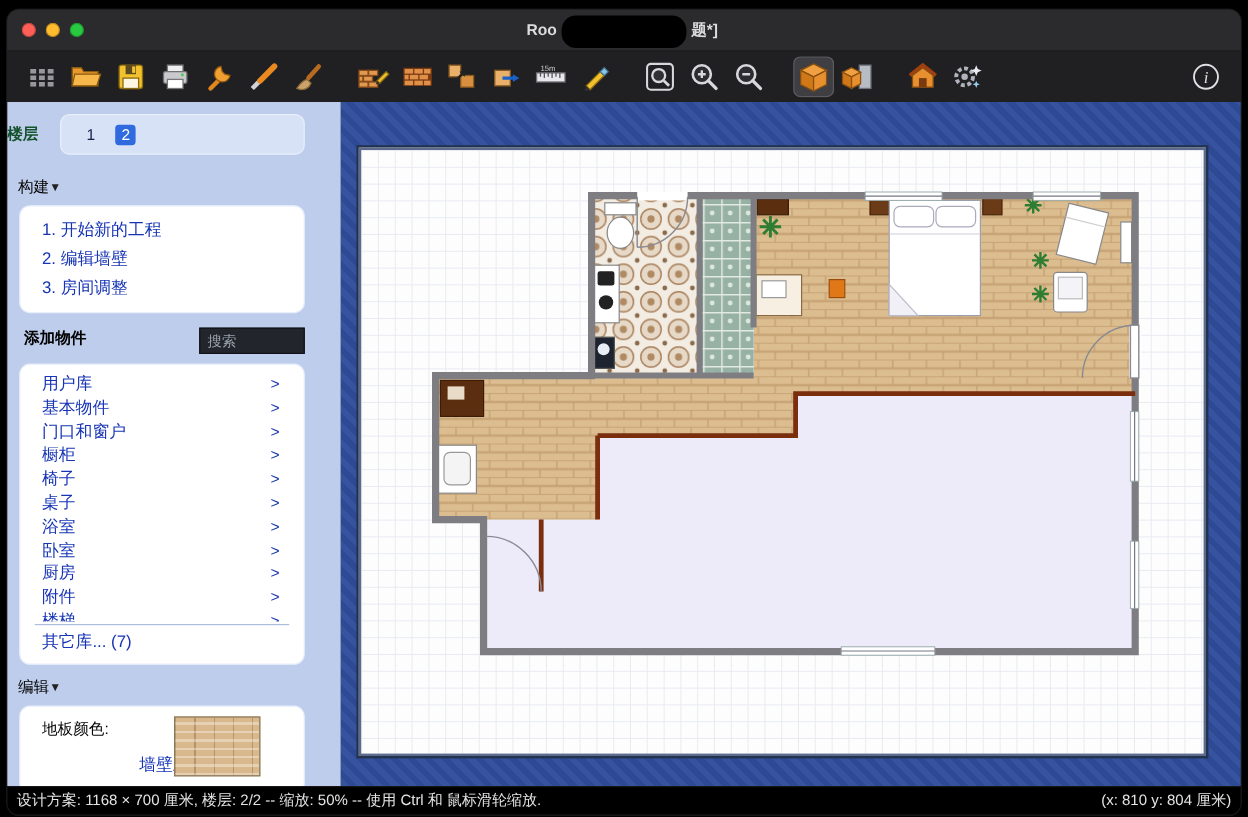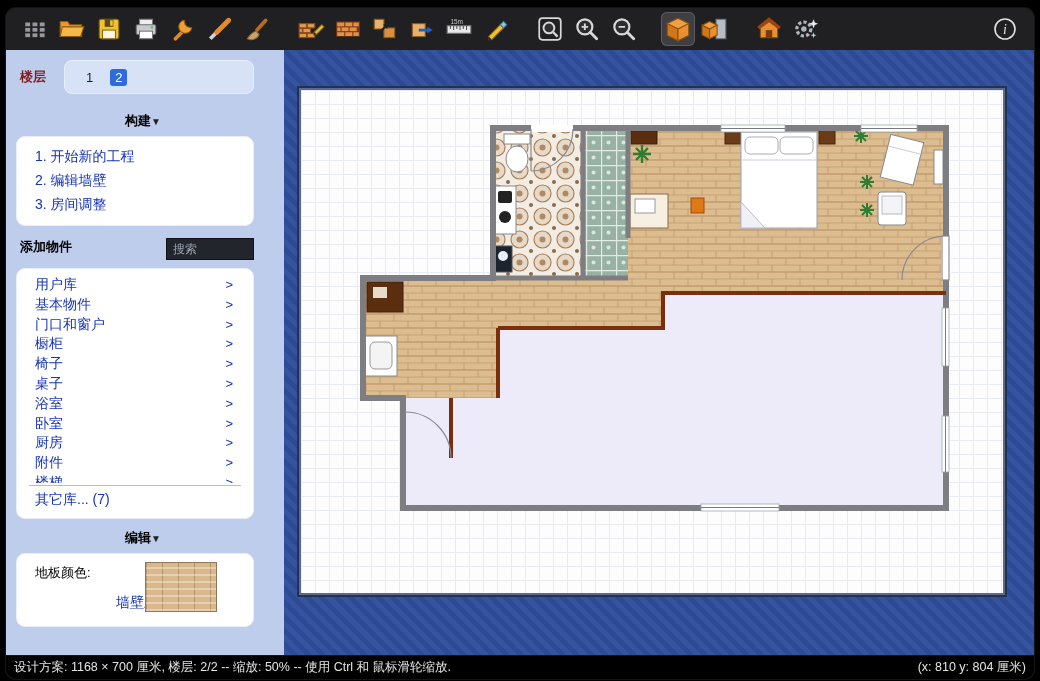--- a/index.html
+++ b/index.html
@@ -21,27 +21,27 @@
   .tb-group{display:flex;gap:3px;margin-right:20px;}
   .tb-btn{width:34px;height:34px;border:none;background:transparent;border-radius:6px;display:flex;
     align-items:center;justify-content:center;padding:0;cursor:default;}
   .tb-btn span{display:flex;align-items:center;justify-content:center;}
   .tb-btn.selected{background:#3f3f43;box-shadow:inset 0 0 0 1px #5c5c60;}
   .tb-spacer{flex:1;}
   
   .main{display:flex;flex:1;min-height:0;}
   .sidebar{width:278px;flex:none;background:#bfcdec;padding-top:10px;position:relative;overflow:hidden;}
   .floor-row{display:flex;align-items:center;margin-bottom:12px;}
-  .side-label{width:44px;padding-left:14px;font-size:13px;font-weight:bold;color:#7f1d1d;flex:none;}
+  .side-label{width:44px;font-size:13px;font-weight:bold;color:#14532d;flex:none;}
   .floor-panel{flex:1;margin-right:30px;background:#d7e2f7;border:1px solid #e8effc;border-radius:8px;
     height:32px;display:flex;align-items:center;padding-left:16px;gap:12px;}
   .floor-tab{font-size:13px;color:#10224a;padding:1px 5px;}
   .floor-tab.active{background:#2f6bdf;color:#fff;border-radius:3px;}
-  .section-header{display:flex;justify-content:center;align-items:center;
-    padding:6px 36px 6px 32px;font-size:13px;font-weight:bold;color:#000;}
+  .section-header{display:flex;justify-content:flex-start;align-items:center;
+    padding:6px 36px 6px 9px;font-size:13px;font-weight:normal;color:#000;}
   .tri{font-size:10px;color:#222;}
   .panel{background:#ffffff;border:1px solid #e8effc;border-radius:9px;margin:0 30px 4px 10px;}
   .build-panel{padding:8px 0;}
   .build-step{color:#1634b4;font-size:14px;font-weight:500;padding:3px 0 3px 18px;}
   .addobj-row{display:flex;justify-content:space-between;padding:8px 30px 8px 14px;}
   .addobj-label{font-size:13px;font-weight:bold;color:#000;}
   .search-input{width:74px;background:#22262c;border:1px solid #101216;color:#fef9c3;font-size:12px;
     padding:2px 6px;height:16px;font-family:inherit;}
   .search-input::placeholder{color:#9aa2ac;}
   .cat-panel{padding:6px 0 4px;}
@@ -69,20 +69,30 @@
   .sheet svg{position:absolute;left:0;top:0;}
   
   .statusbar{height:23px;background:#000000;border-top:1px solid #161618;display:flex;flex:none;
     justify-content:space-between;align-items:center;padding:0 8px;color:#e4e4e6;font-size:12.5px;}
 </style>
 </head>
 <body>
 
 <div class="window">
 
+  <div class="titlebar">
+    <div class="lights">
+      <span class="light red"></span>
+      <span class="light yellow"></span>
+      <span class="light green"></span>
+    </div>
+    <span class="title-left">Roo</span>
+    <div class="notch"></div>
+    <span class="title-right">题*]</span>
+  </div>
 
   <div class="toolbar">
     <div class="tb-groups">
         <div class="tb-group">
           <button class="tb-btn">
             <span>
               <svg width="26" height="26" viewBox="0 0 24 24">
                 <g fill="#97979c">
                   <rect x="3" y="6" width="4.5" height="3.5"></rect>
                   <rect x="9.7" y="6" width="4.5" height="3.5"></rect>

